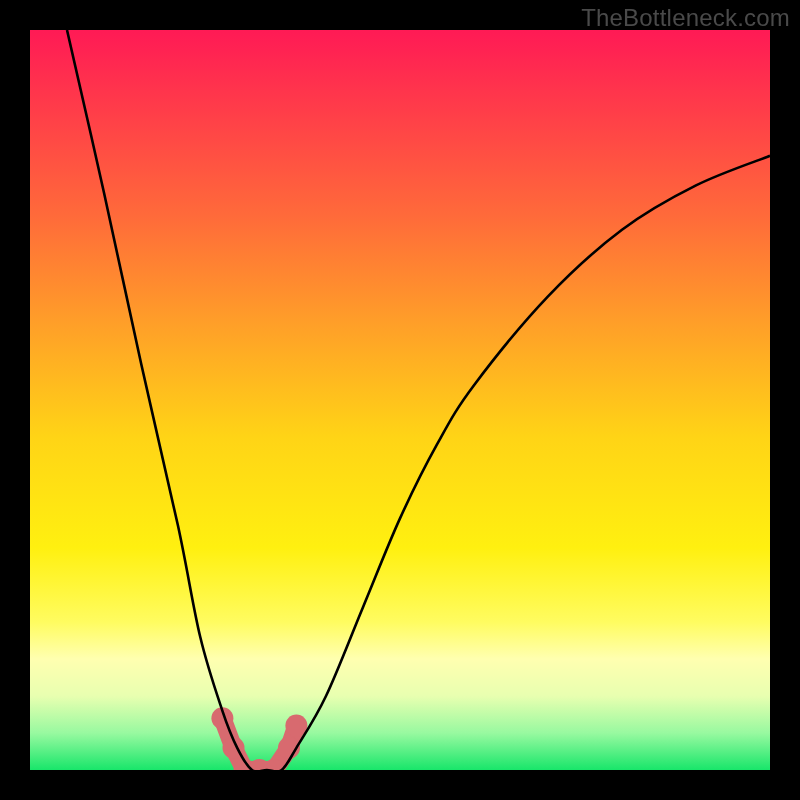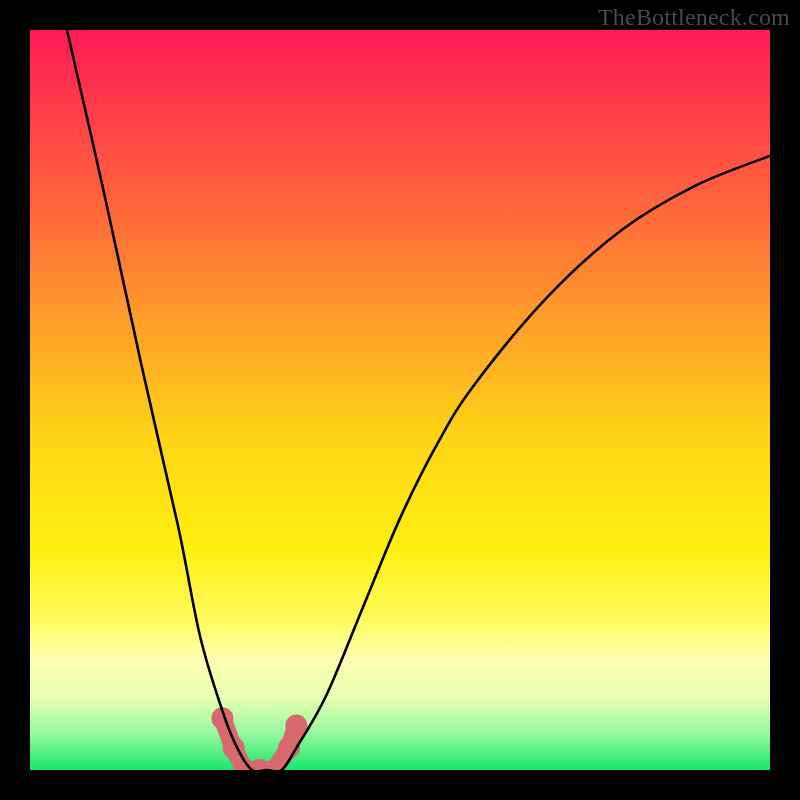--- a/index.html
+++ b/index.html
@@ -39,21 +39,20 @@
   }
   .watermark {
     position: absolute;
     top: 4px;
     right: 10px;
     color: #4a4a4a;
     font-size: 24px;
     font-weight: 500;
     letter-spacing: 0.2px;
     z-index: 5;
-    font-family: Liberation Serif, serif;
   }
   svg.curve {
     position: absolute;
     inset: 0;
     z-index: 3;
   }
 </style>
 </head>
 <body>
 

